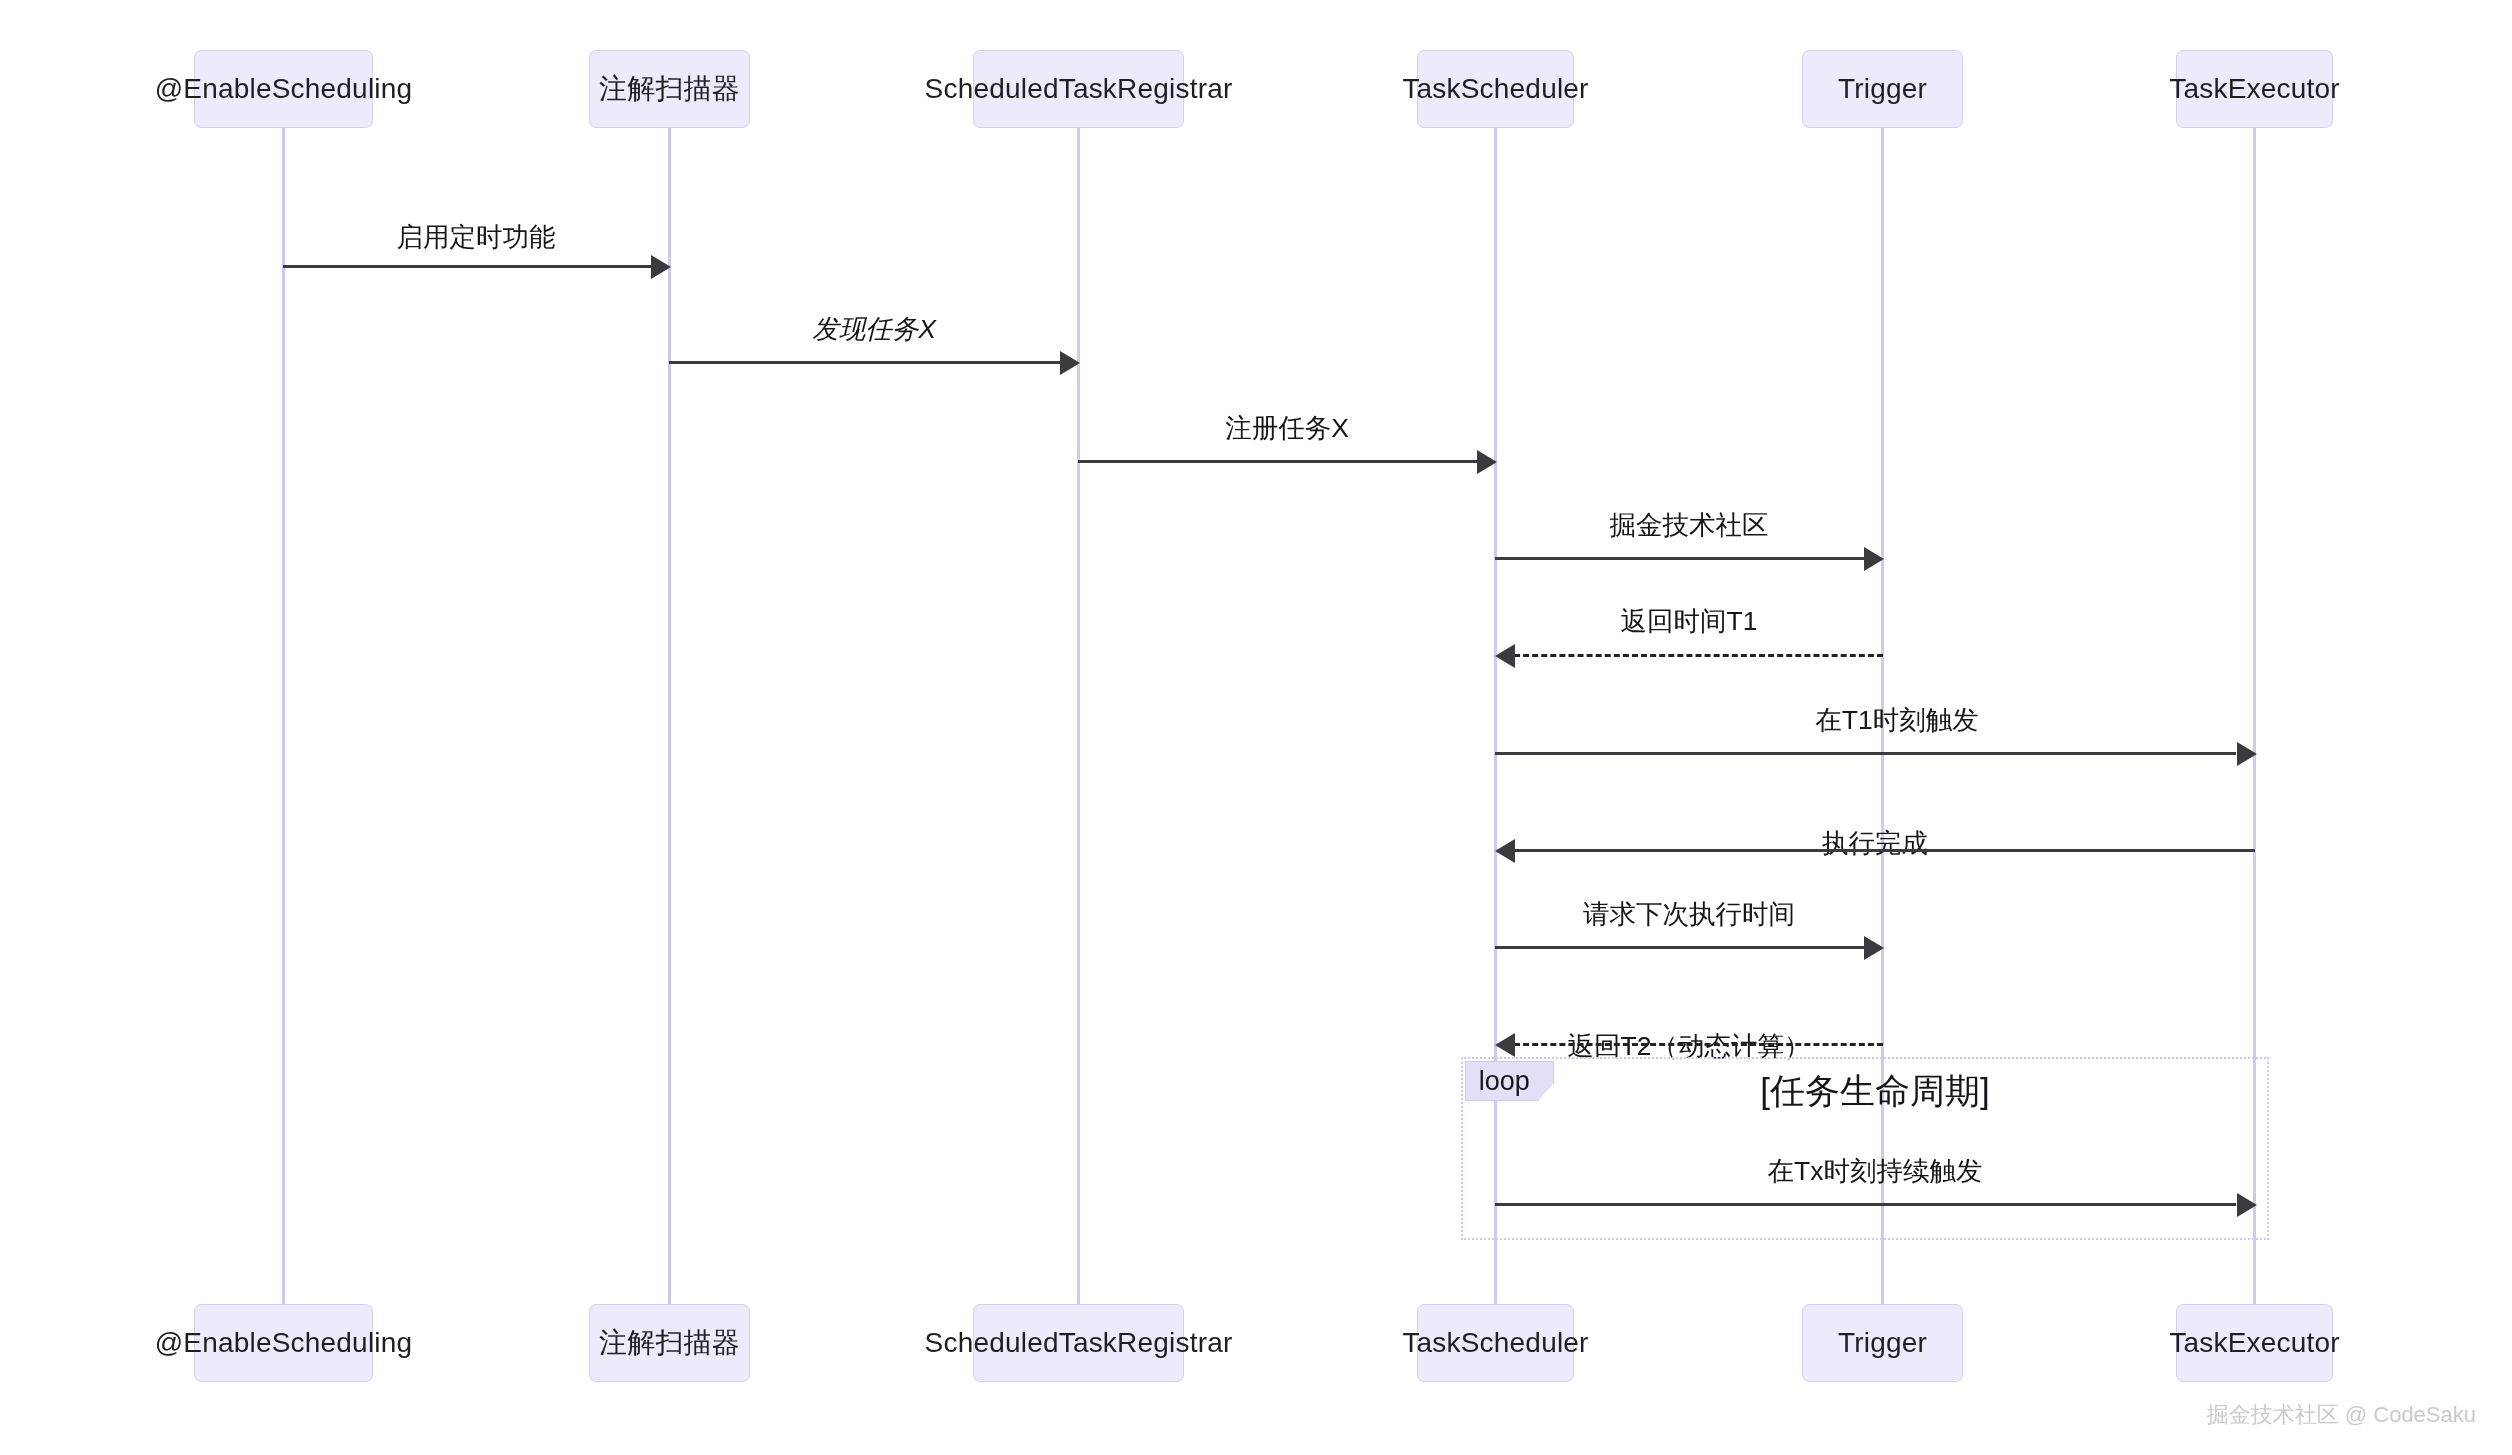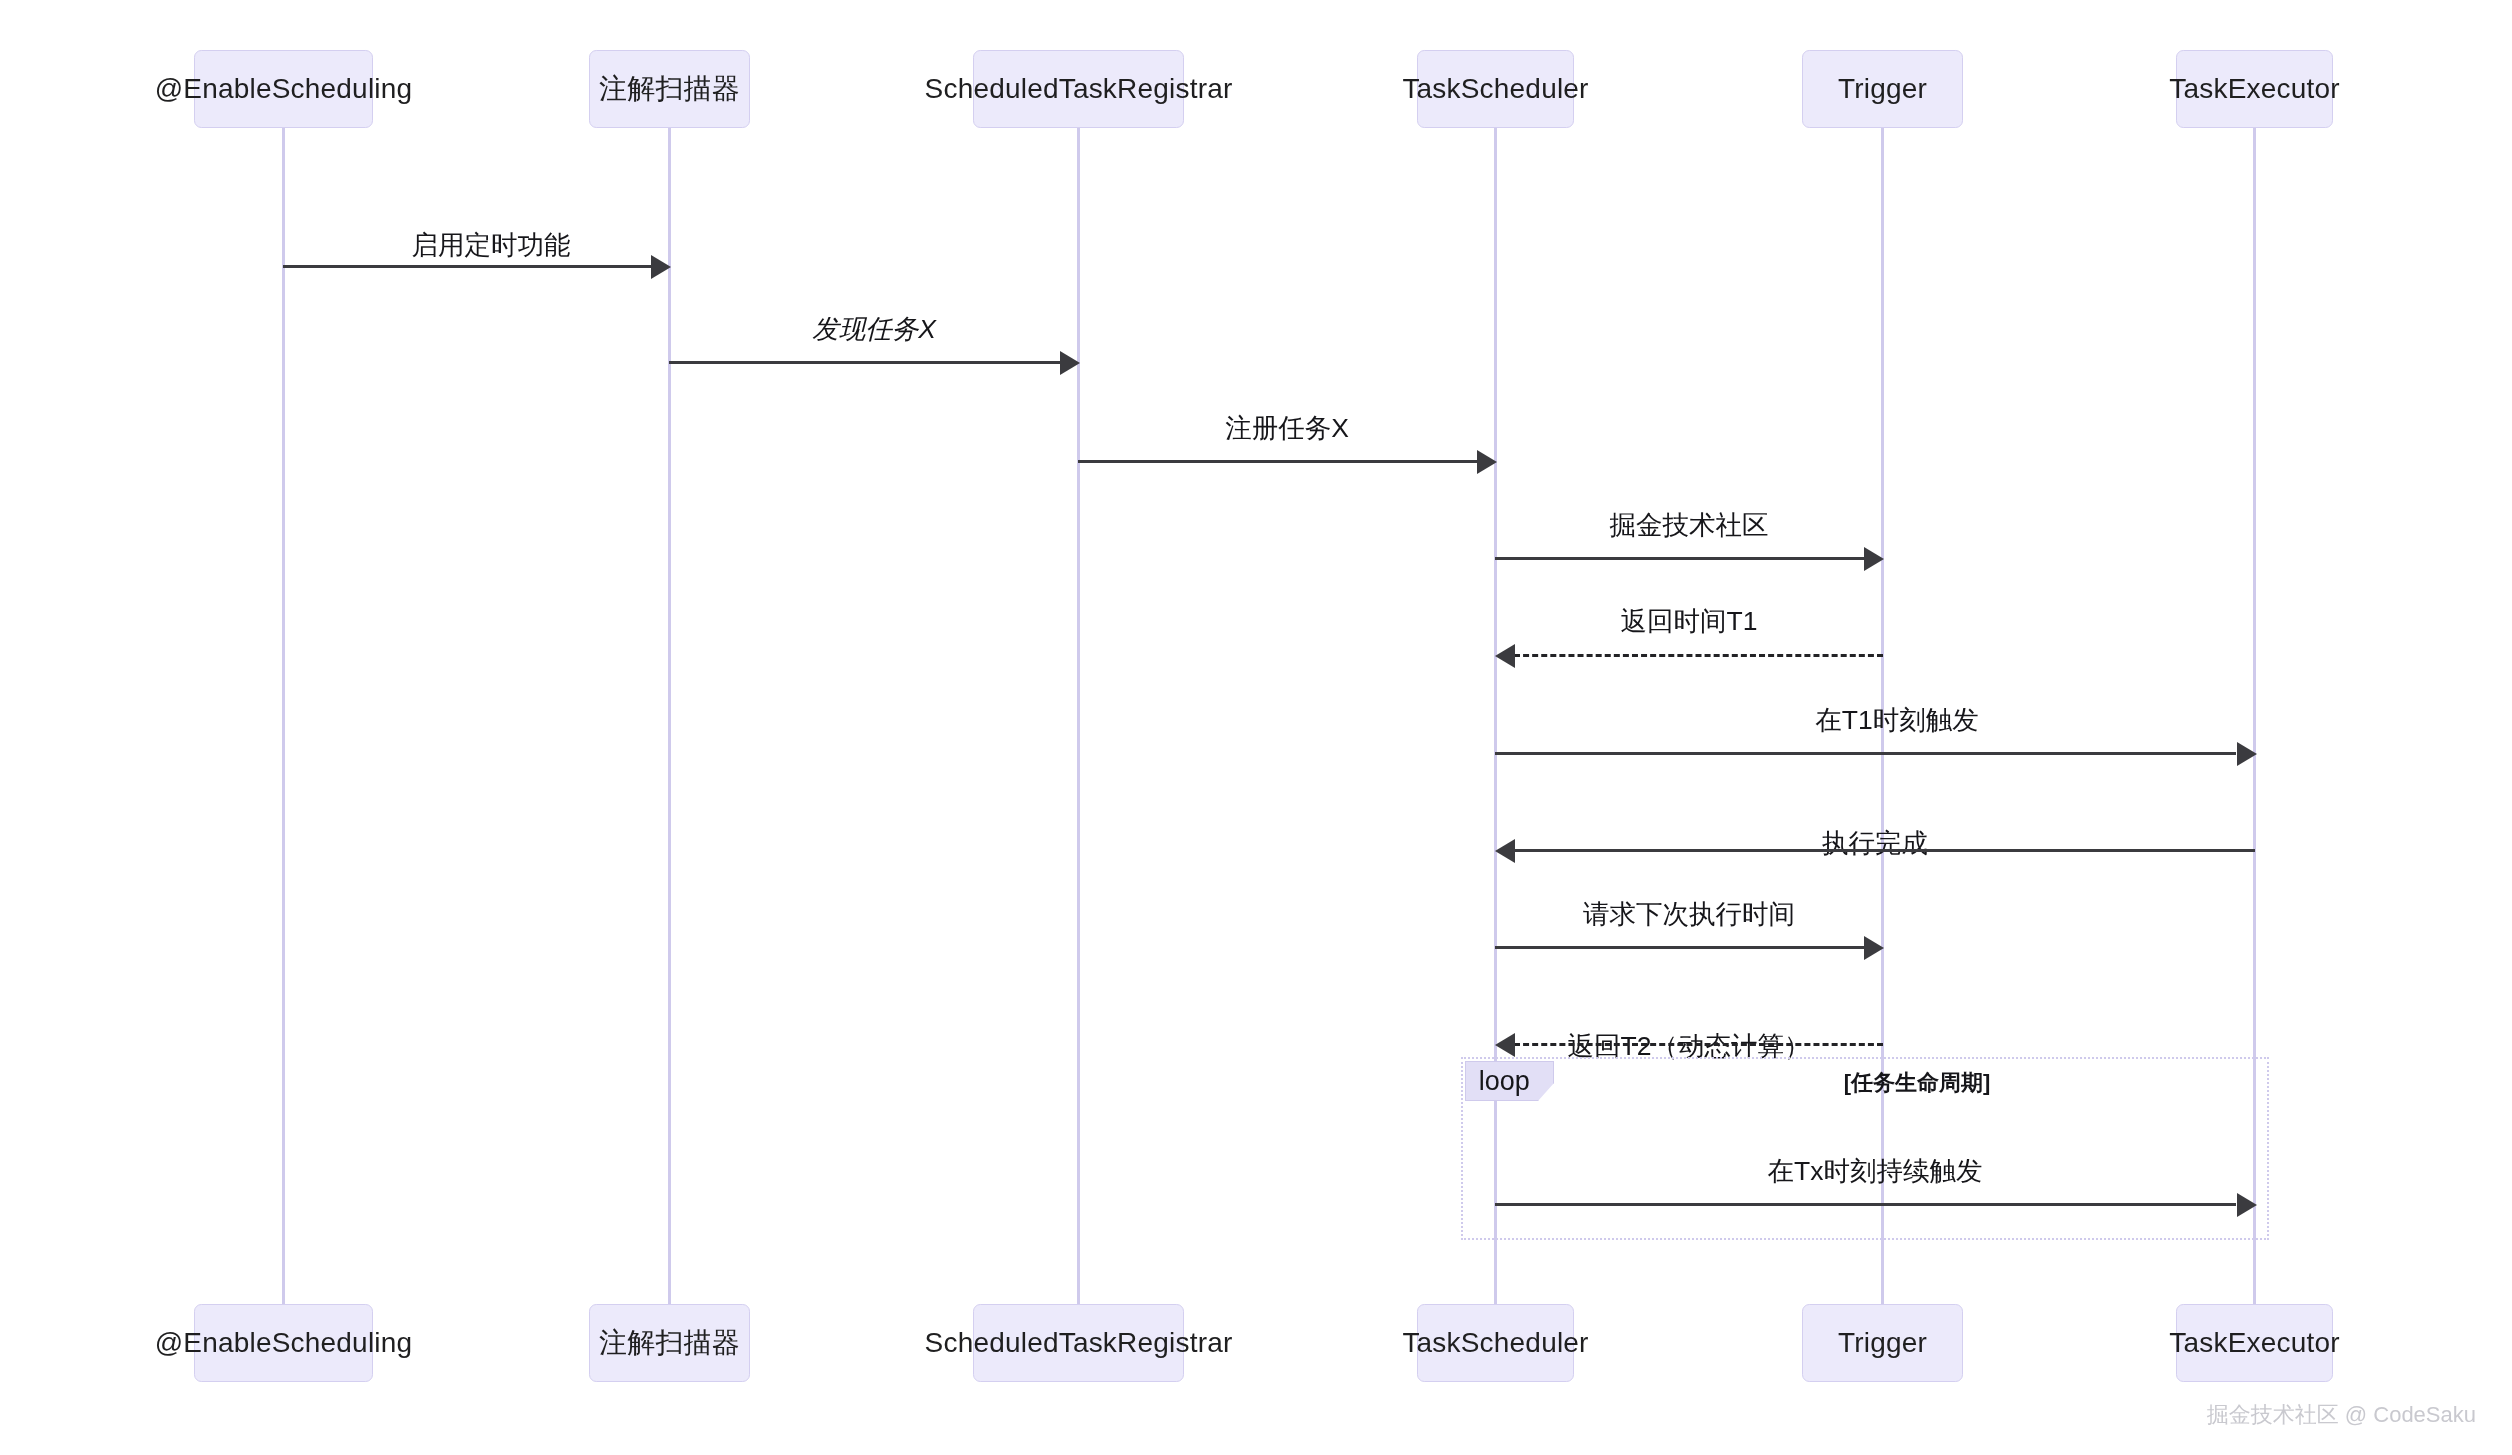--- a/index.html
+++ b/index.html
@@ -83,25 +83,24 @@
     color:#16161a;
     font-size:27px;
     display:flex;
     align-items:center;
     padding-left:12.8px;
     clip-path:polygon(0 0,100% 0,100% 55%,82% 100%,0 100%);
   }
   .fragment-cond{
     position:absolute;
     color:#16161a;
-    font-size:22px;
+    font-size:35px;
     white-space:nowrap;
     transform:translateX(-50%);
-    font-weight:bold;
-    margin-left:42px;
+    font-weight:normal;
   }
   .watermark{
     position:absolute;
     color:#c9c9cf;
     font-size:22px;
     white-space:nowrap;
     transform:translateX(-100%);
   }
 </style>
 </head>
@@ -130,21 +129,21 @@
         <span>TaskScheduler</span>
       </div>
       <div class="participant" style="left: 1802px; top: 50px; width: 161px; height: 78px;">
         <span>Trigger</span>
       </div>
       <div class="participant" style="left: 2176px; top: 50px; width: 157px; height: 78px;">
         <span>TaskExecutor</span>
       </div>
     </div>
   <div id="messages">
-      <div class="msg-label" style="left: 476px; top: 227px; margin-left: 15px;">启用定时功能</div>
+      <div class="msg-label" style="left: 476px; top: 219px;">启用定时功能</div>
       <div class="msg-line" style="left: 283px; width: 368px; top: 265px;"></div>
       <div class="arrow-head right" style="top: 255px; left: 651px;"></div>
       <div class="msg-label" style="left: 874px; top: 311px; font-style: italic;">发现任务X</div>
       <div class="msg-line" style="left: 669px; width: 391px; top: 361px;"></div>
       <div class="arrow-head right" style="top: 351px; left: 1060px;"></div>
       <div class="msg-label" style="left: 1287px; top: 410px;">注册任务X</div>
       <div class="msg-line" style="left: 1078px; width: 399px; top: 460px;"></div>
       <div class="arrow-head right" style="top: 450px; left: 1477px;"></div>
       <div class="msg-label" style="left: 1689px; top: 507px;">掘金技术社区</div>
       <div class="msg-line" style="left: 1495px; width: 369px; top: 557px;"></div>

